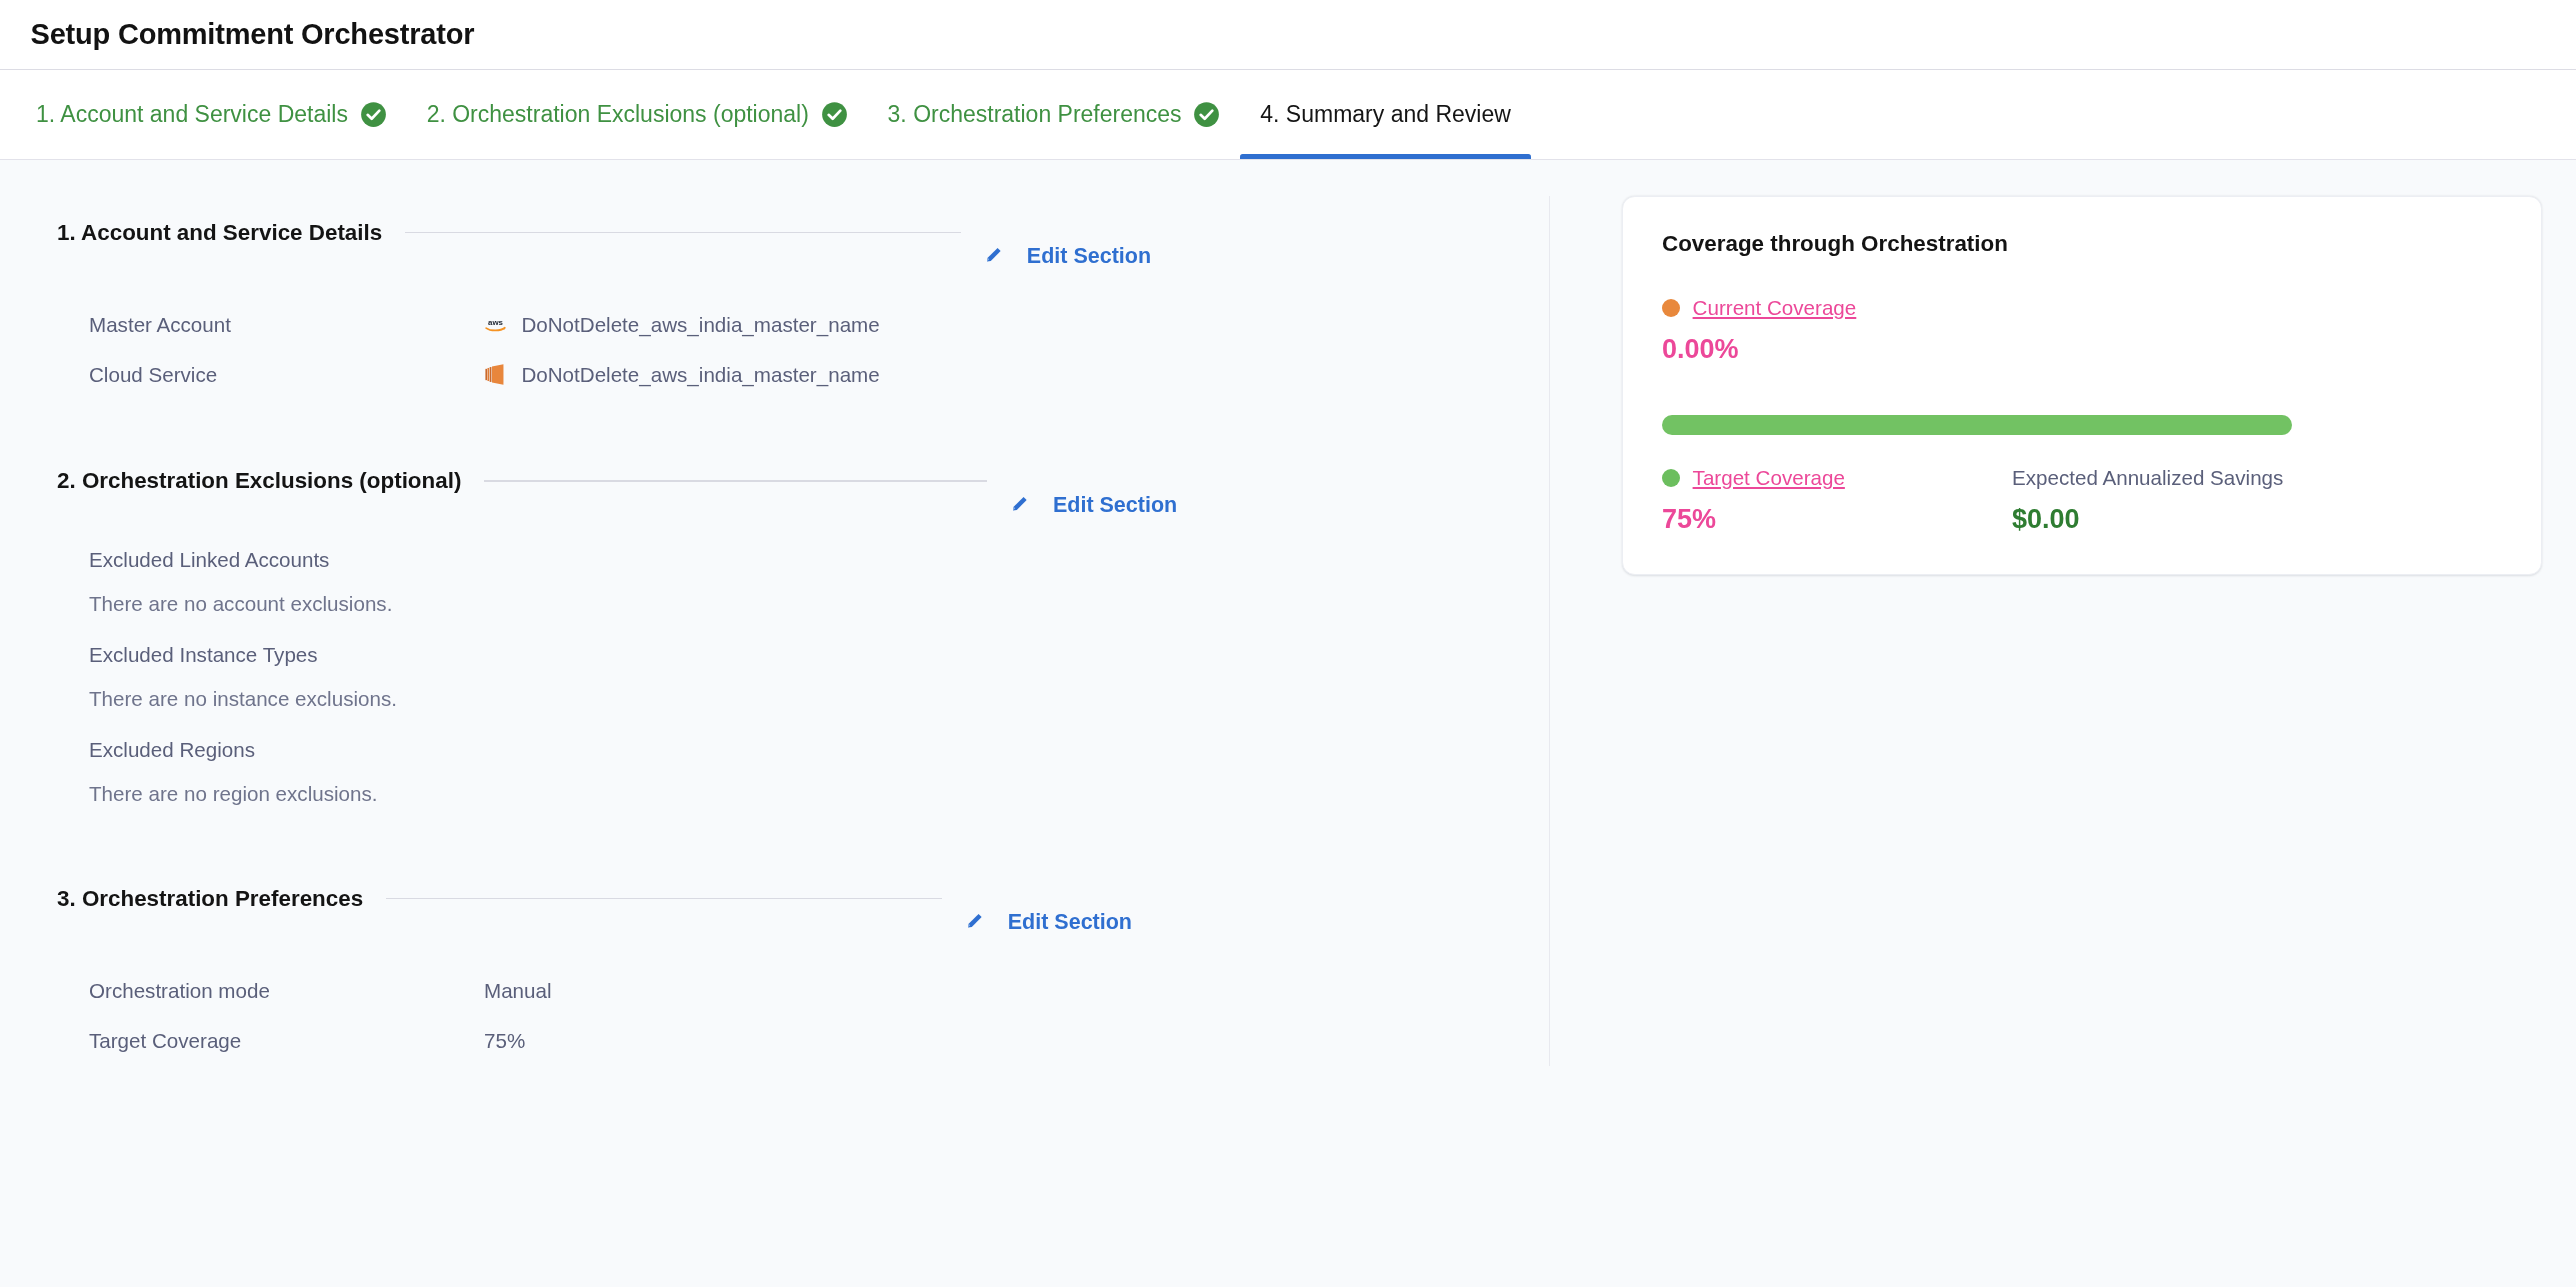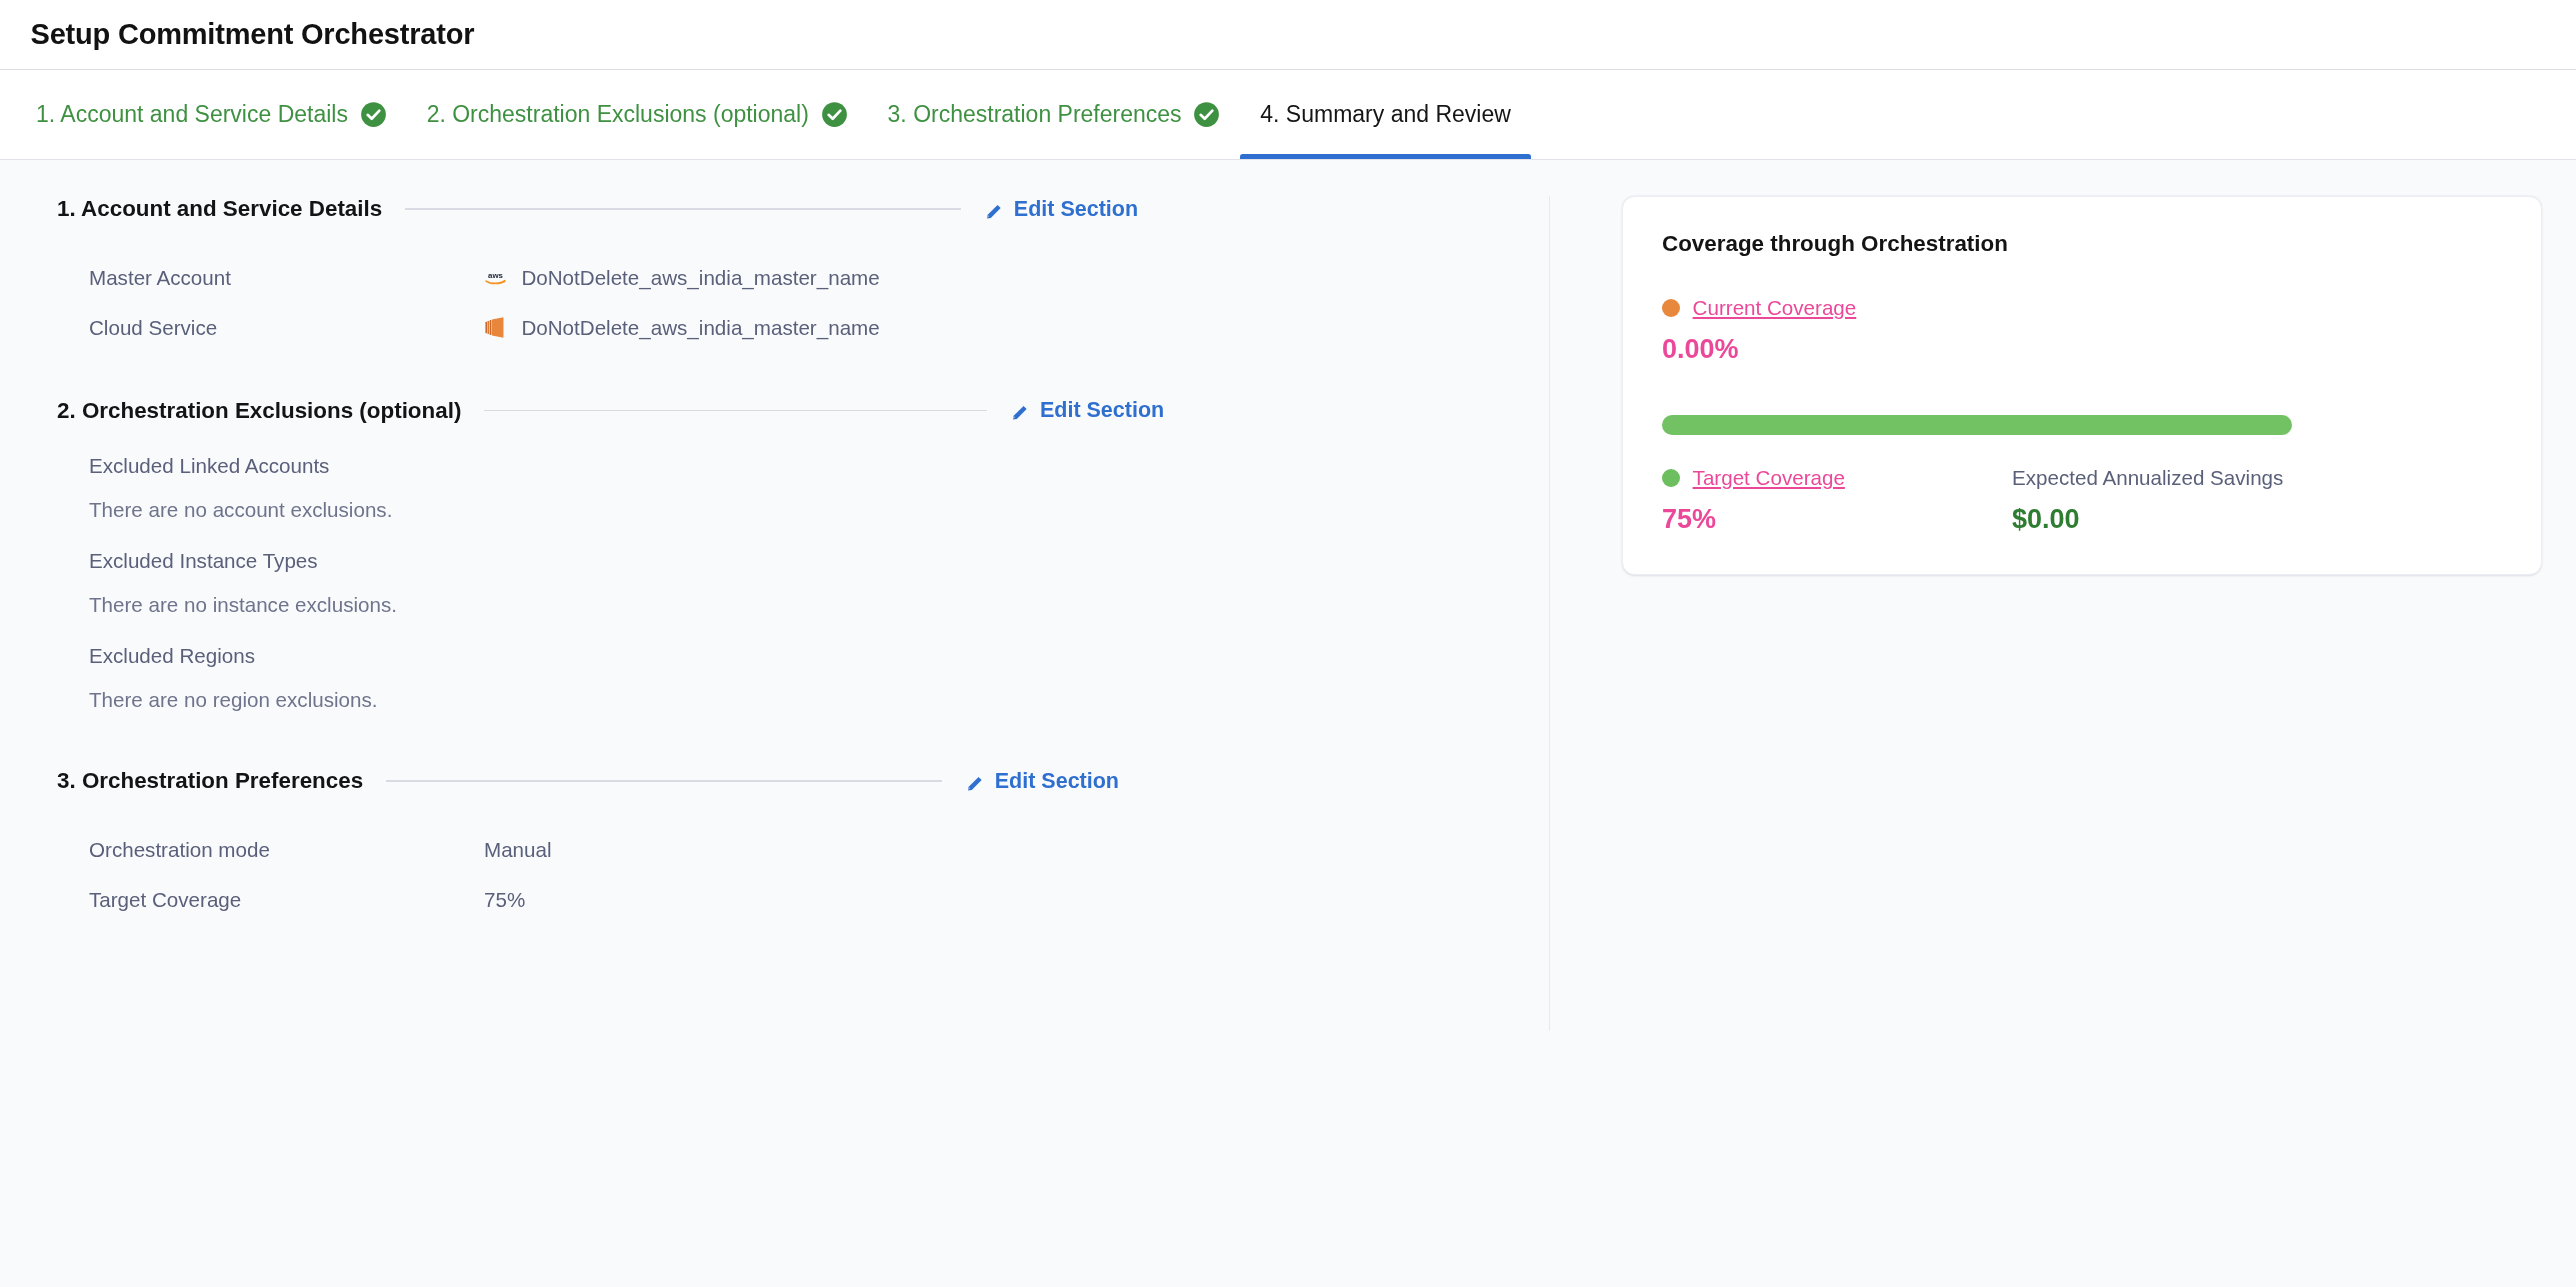--- a/index.html
+++ b/index.html
@@ -107,27 +107,28 @@
     white-space: nowrap;
   }
   .section-head .sec-rule {
     height: 1.8px;
     background: #d9dae2;
     width: 556px;
     flex: 0 0 556px;
   }
   .edit-link {
     display: inline-flex;
-    align-items: flex-end;
-    gap: 9px;
+    align-items: flex-start;
+    gap: 22px;
     color: #2f6fd0;
     font-size: 21.5px;
     font-weight: 600;
     cursor: pointer;
     white-space: nowrap;
+    margin-top: 48px;
   }
   .pencil { width: 20.6px; height: 20.6px; display: block; }
 
   
   .kv-row {
     display: flex;
     align-items: center;
     height: 50px;
     padding-left: 32px;
   }

